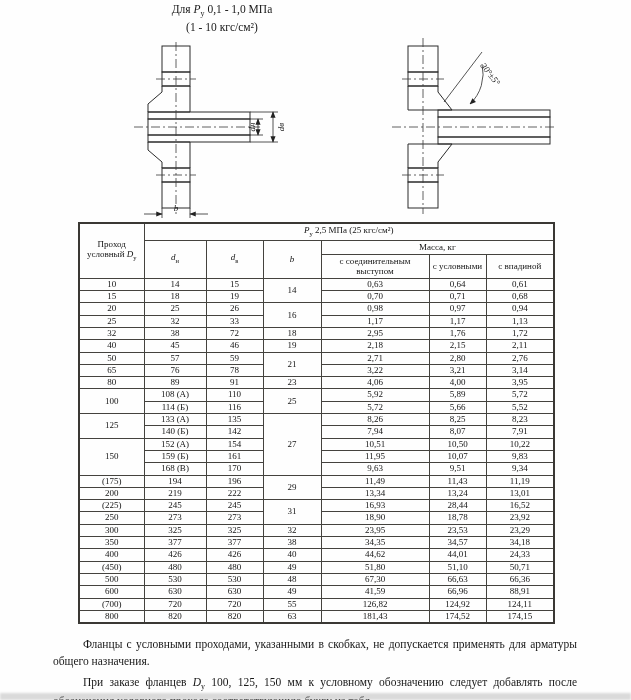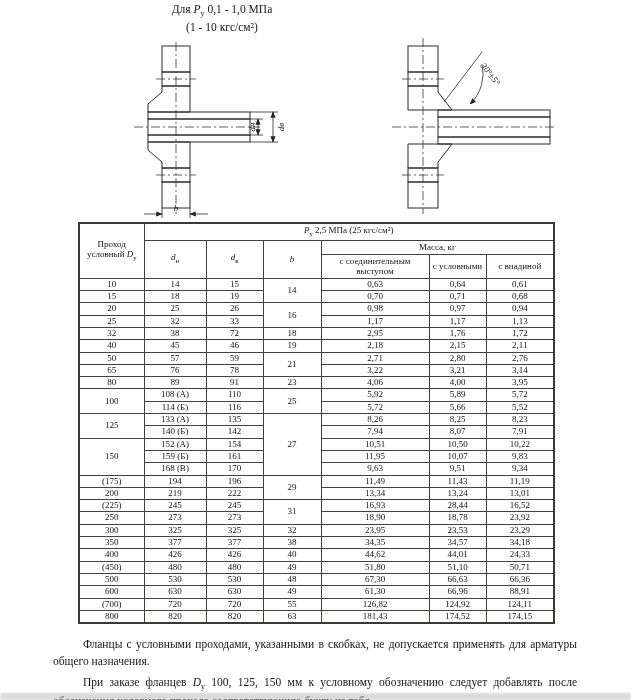--- a/index.html
+++ b/index.html
@@ -359,21 +359,21 @@
           <td>48</td>
           <td>67,30</td>
           <td>66,63</td>
           <td>66,36</td>
         </tr>
         <tr>
           <td>600</td>
           <td>630</td>
           <td>630</td>
           <td>49</td>
-          <td>61,30</td>
+          <td>41,59</td>
           <td>66,96</td>
           <td>88,91</td>
         </tr>
         <tr>
           <td>(700)</td>
           <td>720</td>
           <td>720</td>
           <td>55</td>
           <td>126,82</td>
           <td>124,92</td>

